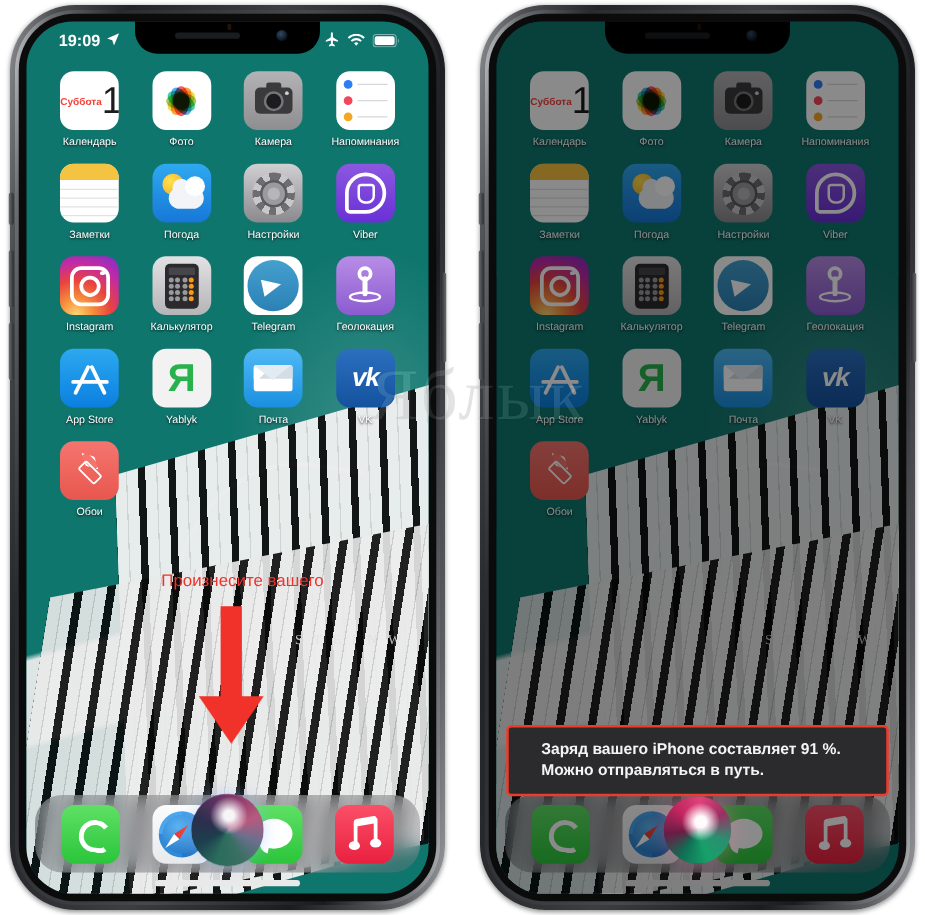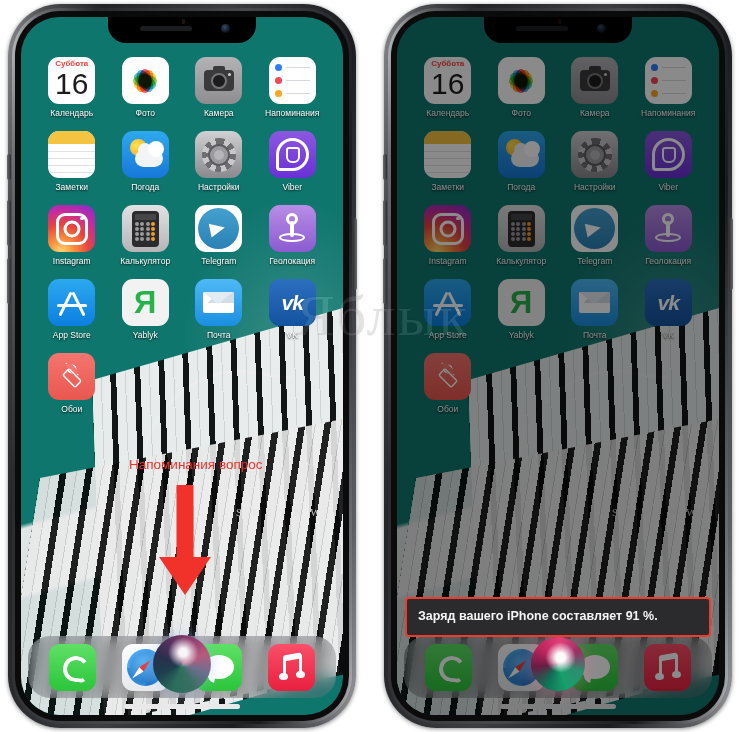--- a/index.html
+++ b/index.html
@@ -112,21 +112,21 @@
     position:absolute;left:0;top:40px;width:100%;
     display:grid;grid-template-columns:repeat(4,1fr);
     row-gap:13px;padding:0 14px;box-sizing:border-box;z-index:4;
   }
   .app{display:flex;flex-direction:column;align-items:center;}
   .ic{width:47px;height:47px;border-radius:11px;position:relative;overflow:hidden;}
   .lbl{margin-top:4px;font-size:8.5px;color:#fff;text-align:center;
        text-shadow:0 1px 2px rgba(0,0,0,.9);white-space:nowrap;font-weight:500;}
 
   
-  .i-cal{background:#fff;display:flex;flex-direction:column;align-items:center;justify-content:flex-start;}
+  .i-cal{background:#fff;display:flex;flex-direction:row;align-items:center;justify-content:flex-start;}
   .i-cal .d1{color:#f7413b;font-size:8px;font-weight:bold;margin-top:3px;line-height:1;}
   .i-cal .d2{color:#1c1c1e;font-size:30px;font-weight:300;line-height:1;margin-top:1px;}
 
   .i-photos{background:#fff;}
   .i-photos .p{position:absolute;left:50%;top:50%;width:13px;height:24px;border-radius:50%;
     transform-origin:50% 50%;opacity:.88;mix-blend-mode:multiply;}
 
   .i-cam{background:linear-gradient(180deg,#b3b3b6,#8e8e91);display:flex;align-items:center;justify-content:center;}
   .cam-body{width:30px;height:21px;background:#3a3a3c;border-radius:4px;position:relative;}
   .cam-body:before{content:"";position:absolute;left:9px;top:-4px;width:12px;height:5px;background:#3a3a3c;border-radius:2px 2px 0 0;}
@@ -285,21 +285,21 @@
     white-space:nowrap;
   }
   .arrow{position:absolute;z-index:12;}
   .arrow .shaft{position:absolute;left:50%;top:0;transform:translateX(-50%);width:17px;height:76px;background:#f0322a;}
   .arrow .head{position:absolute;left:50%;top:72px;transform:translateX(-50%);width:0;height:0;
     border-left:26px solid transparent;border-right:26px solid transparent;border-top:38px solid #f0322a;}
 
   .siri-box{
     position:absolute;left:8px;right:8px;bottom:78px;z-index:12;
     background:#2b2b2d;border:2.5px solid #ef3b2b;border-radius:4px;
-    padding:9px 11px 10px 11px;box-sizing:border-box;
+    padding:9px 11px 10px 26px;box-sizing:border-box;
   }
   .siri-box p{margin:0;color:#f4f4f5;font-size:12.5px;font-weight:bold;line-height:1.35;}
 
   
   .dim{position:absolute;inset:0;background:rgba(0,0,0,.46);z-index:8;pointer-events:none;}
 
   
   .wm{
     position:absolute;left:296px;top:282px;z-index:20;
     font-family:"Liberation Serif","DejaVu Serif",serif;
@@ -338,20 +338,49 @@
         <div class="keys2"></div>
         <div class="brand">S T E I N W</div>
       </div>
 
       <div class="notch">
         <div class="speaker"></div>
         <div class="cam"></div>
         <div class="sensor"></div>
       </div>
 
+      <div class="statusbar">
+        <div class="sb-time">
+          <span>19:09</span>
+          <span class="sb-loc">
+            <svg width="11" height="11" viewBox="0 0 16 16">
+                <path d="M15 1 1 7l6 2 2 6z" fill="#fff"></path>
+              </svg>
+          </span>
+        </div>
+        <div class="sb-right">
+          <span>
+            <svg width="13" height="13" viewBox="0 0 16 16">
+                <path d="M8 1c.6 0 1 .6 1 1.4V6l5 3v1.4l-5-1.4v3.3l1.8 1.3V15L8 14.2 5.2 15v-1.4L7 12.3V9L2 10.4V9l5-3V2.4C7 1.6 7.4 1 8 1z" fill="#fff"></path>
+              </svg>
+          </span>
+          <span>
+            <svg width="14" height="11" viewBox="0 0 16 12">
+                <path d="M8 10.6 6 8.3a3 3 0 0 1 4 0zM8 5.6a5.3 5.3 0 0 0-3.8 1.5L2.9 5.8a7.2 7.2 0 0 1 10.2 0L11.8 7.1A5.3 5.3 0 0 0 8 5.6zM8 1.6a9.3 9.3 0 0 0-6.6 2.6L.2 3A11 11 0 0 1 15.8 3l-1.2 1.2A9.3 9.3 0 0 0 8 1.6z" fill="#fff"></path>
+              </svg>
+          </span>
+          <span>
+            <svg width="23" height="11" viewBox="0 0 26 12">
+              <rect x="0.5" y="0.5" width="21" height="11" rx="3" fill="none" stroke="#fff" stroke-opacity=".45"></rect>
+              <rect x="2" y="2" width="18" height="8" rx="1.8" fill="#fff"></rect>
+              <path d="M23 4.2v3.6c1.1-.3 1.1-3.3 0-3.6z" fill="#fff" fill-opacity=".5"></path>
+            </svg>
+          </span>
+        </div>
+      </div>
 
       <div class="grid">
 
         <div class="app">
           <div class="ic i-cal">
             <div class="d1">Суббота</div>
             <div class="d2">16</div>
           </div>
           <div class="lbl">Календарь</div>
         </div>
@@ -503,21 +532,21 @@
           <div class="ic i-wall">
             <div class="wl">
                 <span class="dia a"></span>
                 <span class="dia b"></span>
               </div>
           </div>
           <div class="lbl">Обои</div>
         </div>
       </div>
 
-      <div class="ann-text" style="left:108px;top:440px;">Напоминания вопрос</div>
+      <div class="ann-text" style="left:108px;top:440px;">Произнесите вашего</div>
       <div class="arrow" style="left:138px;top:468px;width:52px;height:112px;">
         <div class="shaft"></div>
           <div class="head"></div>
       </div>
 
       <div class="dock">
         <div class="dic d-phone">
             <div class="ph-g"></div>
           </div>
         <div class="dic d-safari">
@@ -752,20 +781,21 @@
       <div class="dim"></div>
 
       <div class="notch">
         <div class="speaker"></div>
         <div class="cam"></div>
         <div class="sensor"></div>
       </div>
 
       <div class="siri-box">
         <p>Заряд вашего iPhone составляет 91 %.</p>
+        <p>Можно отправляться в путь.</p>
       </div>
 
       <div class="orb r"></div>
       <div class="homebar"></div>
     </div>
   </div>
 
   <div class="wm2">Яблык</div>
   <div class="wm">Яблык</div>
 

